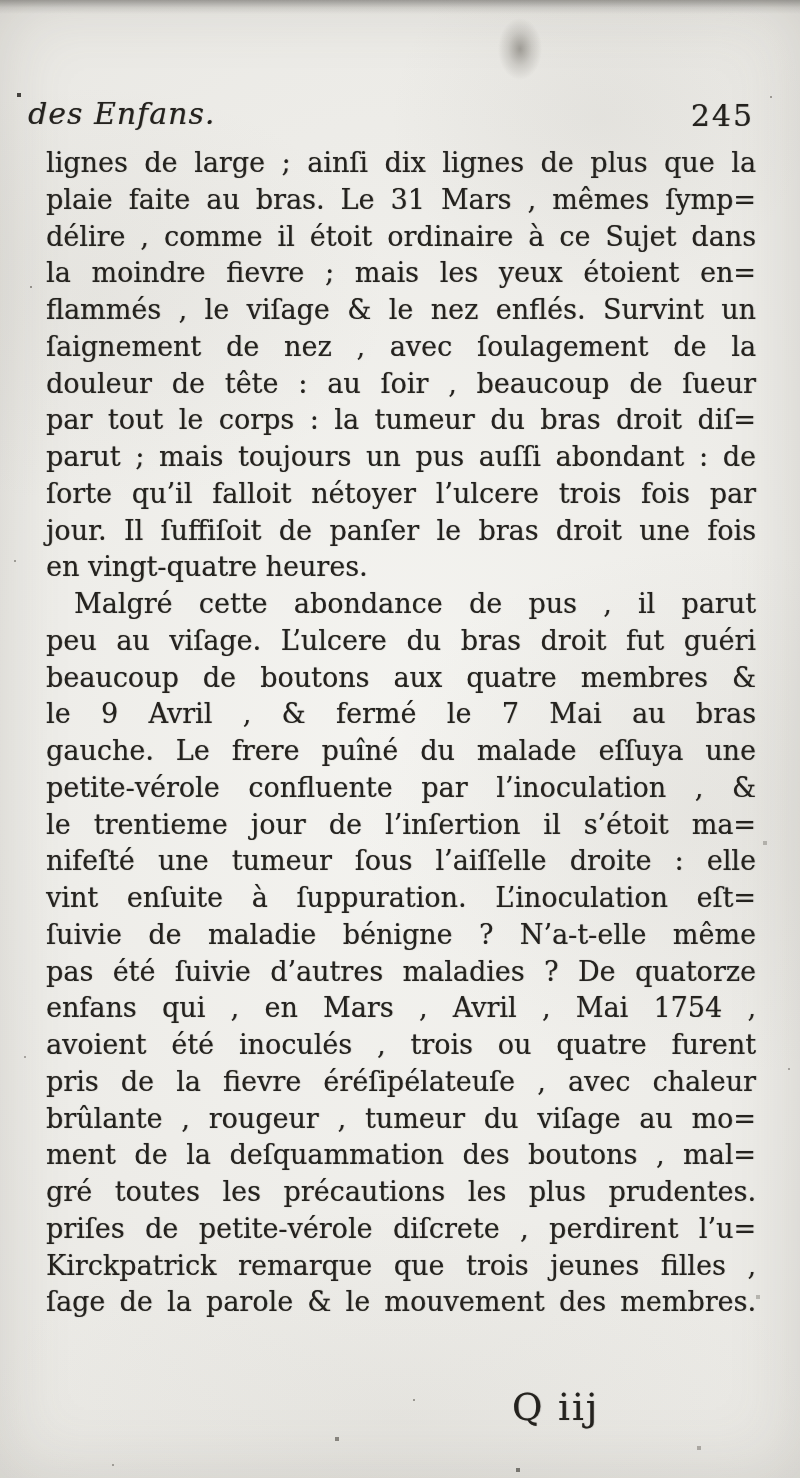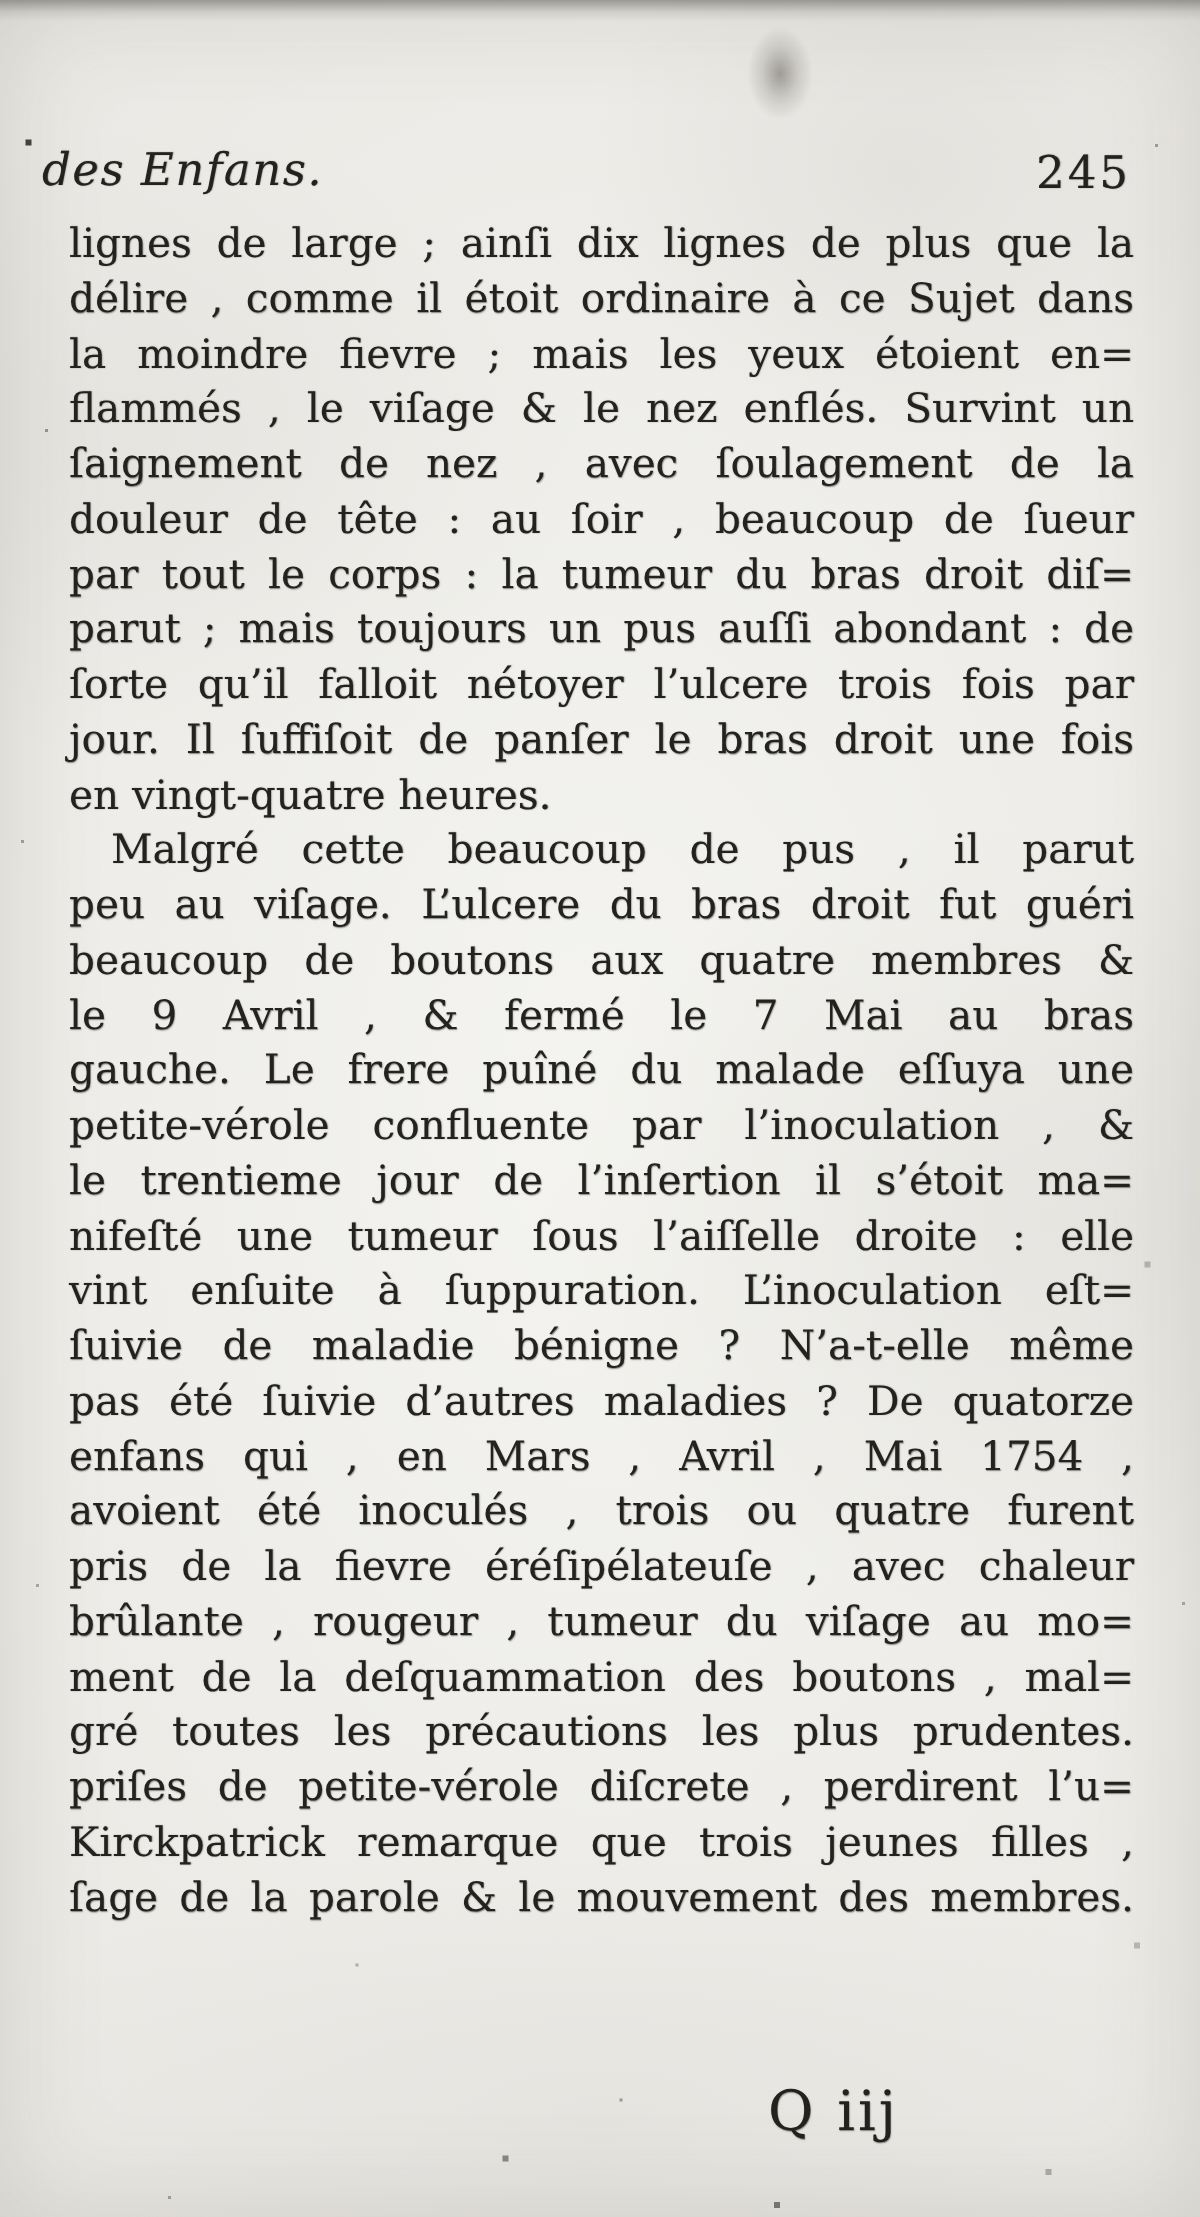--- a/index.html
+++ b/index.html
@@ -102,31 +102,32 @@
 <div class="ink-smudge"></div>
 <div class="specks"></div>
 
 <div class="running-header">
   <span class="header-title">des Enfans.</span>
   <span class="page-number">245</span>
 </div>
 
 <div class="body-text">
     <div class="line">lignes de large ; ainſi dix lignes de plus que la</div>
+    <div class="line">plaie faite au bras. Le 31 Mars , mêmes ſymp=</div>
     <div class="line">délire , comme il étoit ordinaire à ce Sujet dans</div>
     <div class="line">la moindre fievre ; mais les yeux étoient en=</div>
     <div class="line">flammés , le viſage &amp; le nez enflés. Survint un</div>
     <div class="line">ſaignement de nez , avec ſoulagement de la</div>
     <div class="line">douleur de tête : au ſoir , beaucoup de ſueur</div>
     <div class="line">par tout le corps : la tumeur du bras droit diſ=</div>
     <div class="line">parut ; mais toujours un pus auſſi abondant : de</div>
     <div class="line">ſorte qu’il falloit nétoyer l’ulcere trois fois par</div>
     <div class="line">jour. Il ſuffiſoit de panſer le bras droit une fois</div>
     <div class="line end">en vingt-quatre heures.</div>
-    <div class="line indent">Malgré cette beaucoup de pus , il parut</div>
+    <div class="line indent">Malgré cette abondance de pus , il parut</div>
     <div class="line">peu au viſage. L’ulcere du bras droit fut guéri</div>
     <div class="line">beaucoup de boutons aux quatre membres &amp;</div>
     <div class="line">le 9 Avril , &amp; fermé le 7 Mai au bras</div>
     <div class="line">gauche. Le frere puîné du malade eſſuya une</div>
     <div class="line">petite-vérole confluente par l’inoculation , &amp;</div>
     <div class="line">le trentieme jour de l’inſertion il s’étoit ma=</div>
     <div class="line">nifeſté une tumeur ſous l’aiſſelle droite : elle</div>
     <div class="line">vint enſuite à ſuppuration. L’inoculation eſt=</div>
     <div class="line">ſuivie de maladie bénigne ? N’a-t-elle même</div>
     <div class="line">pas été ſuivie d’autres maladies ? De quatorze</div>

